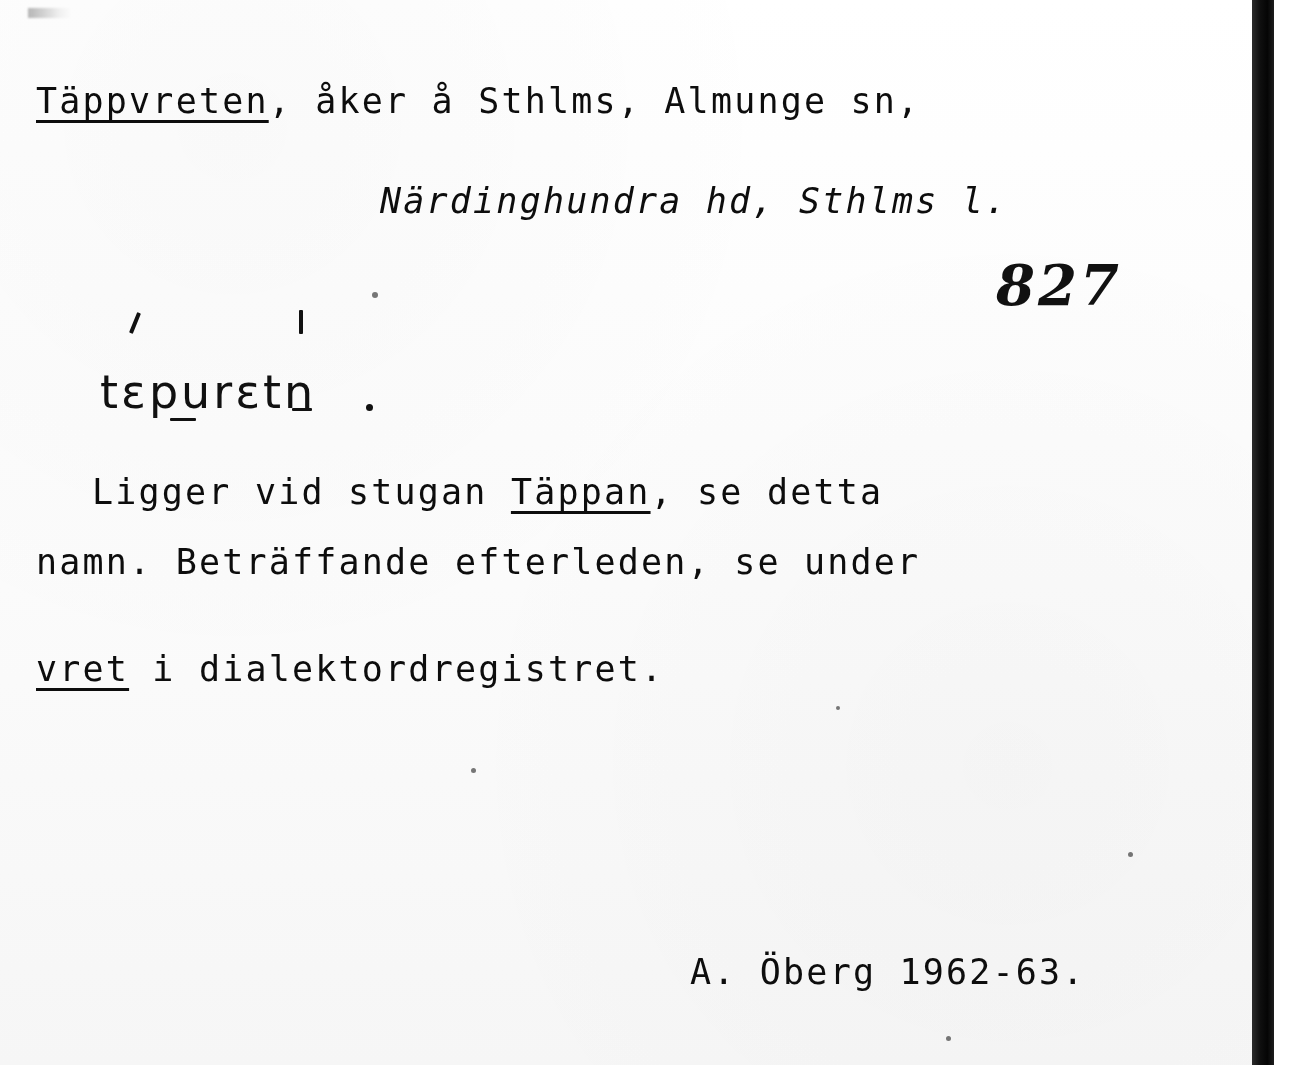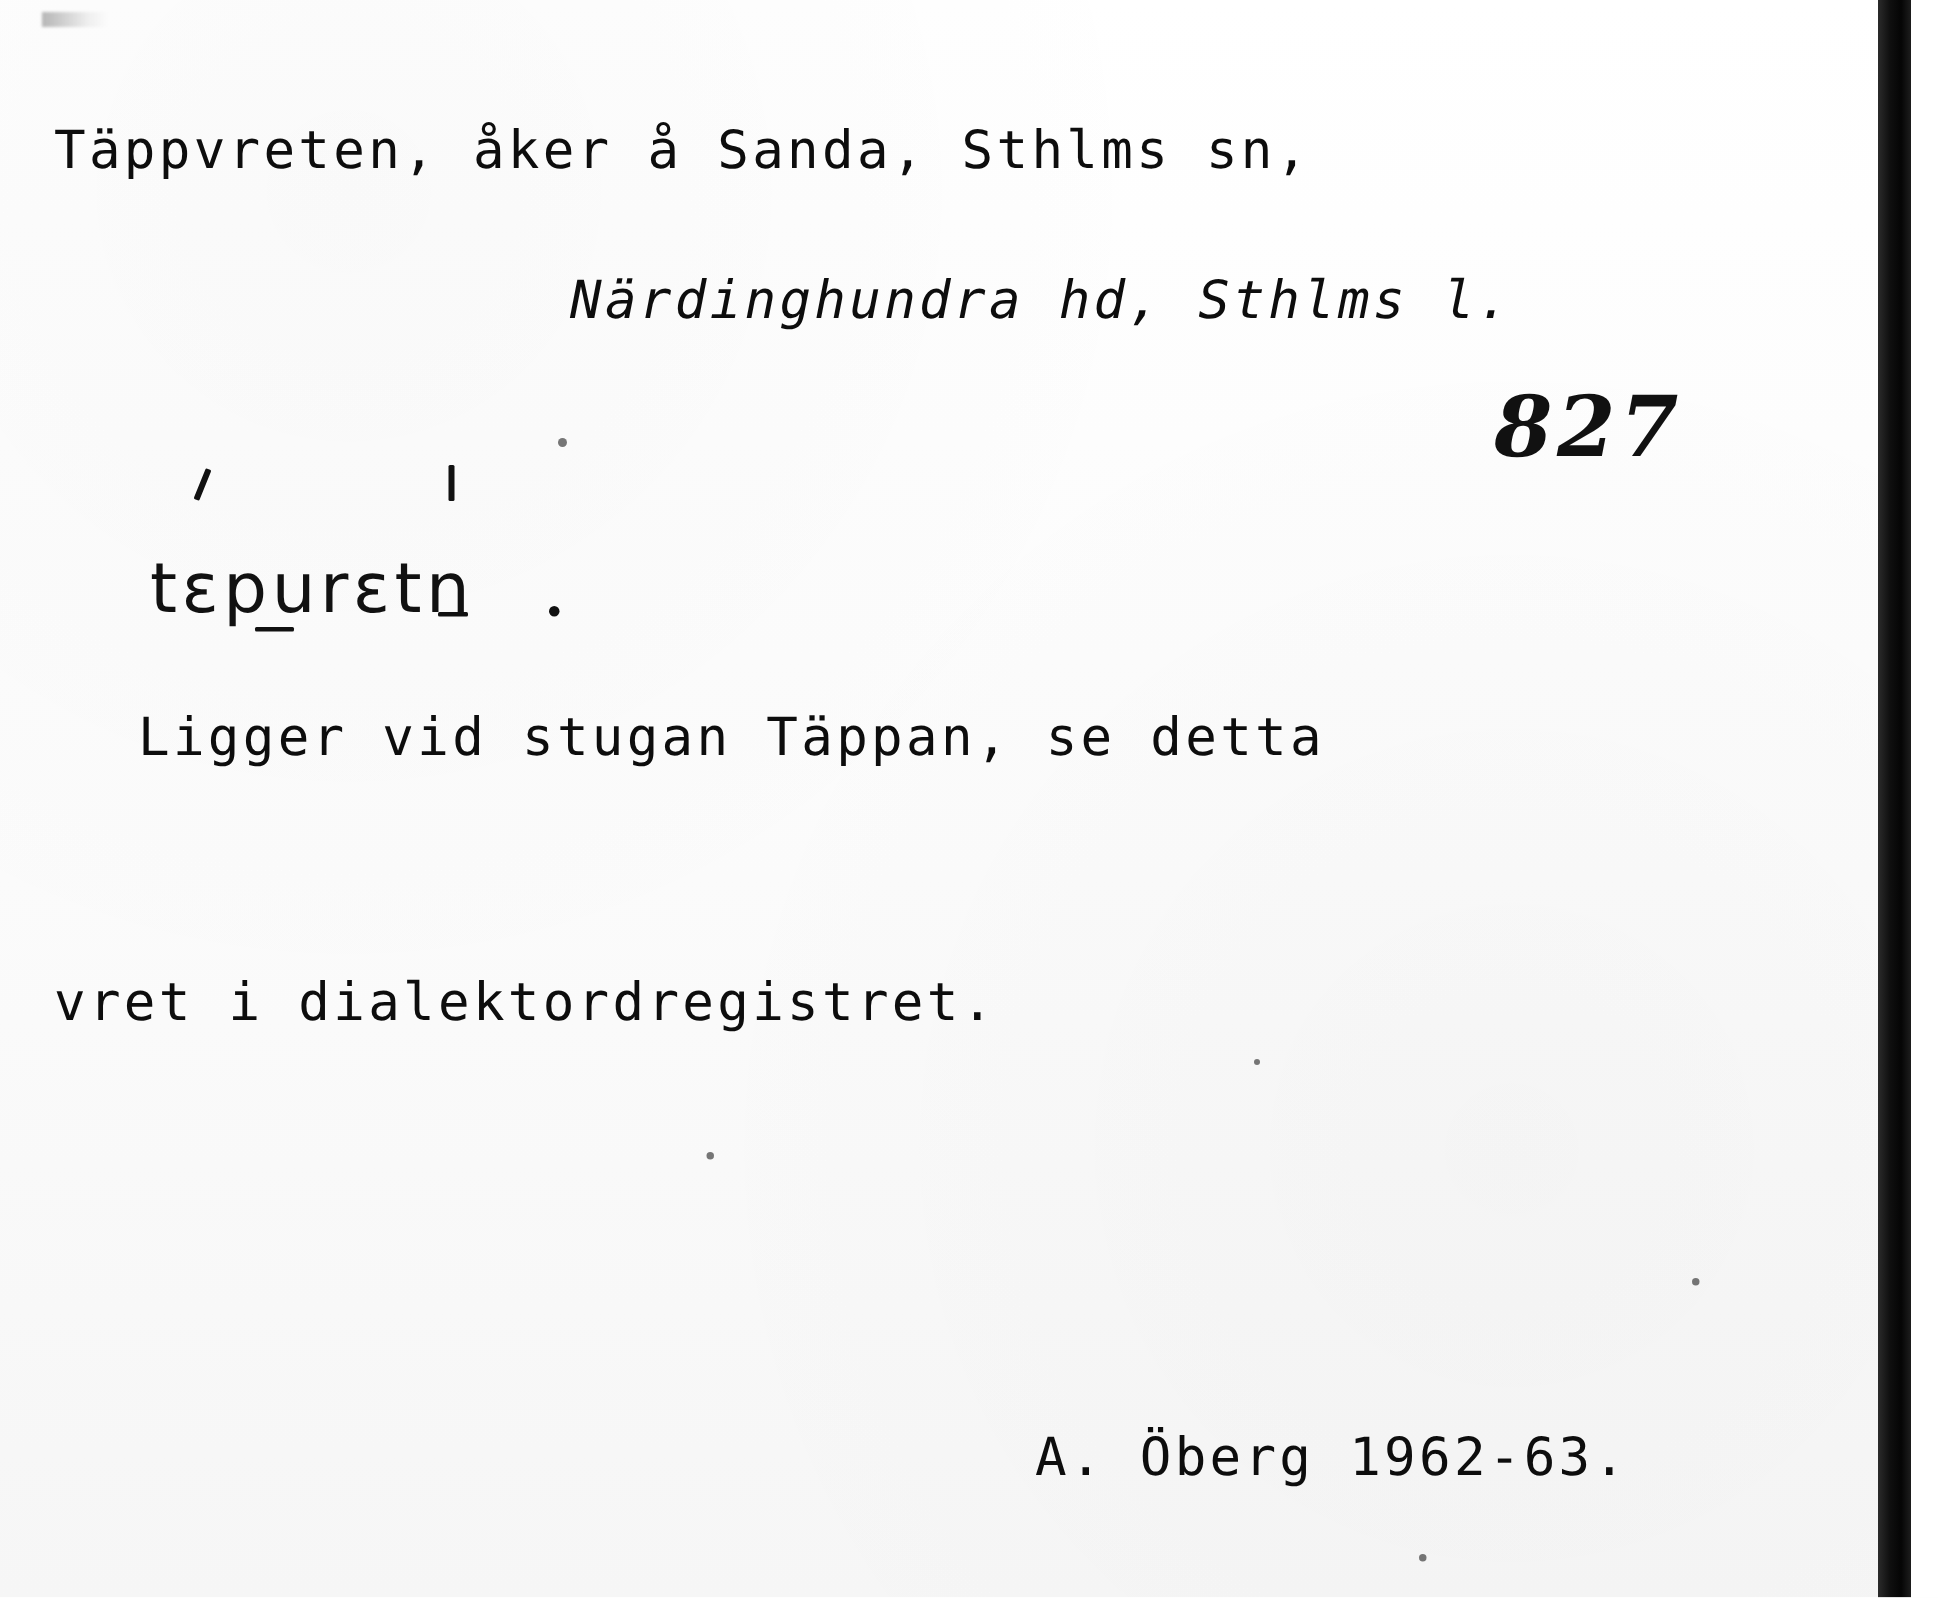--- a/index.html
+++ b/index.html
@@ -63,20 +63,21 @@
   .typed {
     position: absolute;
     font-family: "DejaVu Sans Mono", monospace;
     font-size: 35px;
     letter-spacing: 2.2px;
     white-space: pre;
     color: #0d0d0d;
     line-height: 1;
   }
   .underline {
+    text-decoration: underline;
     text-underline-offset: 7px;
     text-decoration-thickness: 3px;
   }
   .hand-num {
     position: absolute;
     font-family: "DejaVu Serif", serif;
     font-style: italic;
     font-weight: 700;
     font-size: 56px;
     letter-spacing: 3px;
@@ -113,35 +114,36 @@
   <div id="paper-texture"></div>
 
   <div id="corner-smudge"></div>
 
   <div class="speck" style="left:372px; top:292px; width:6px; height:6px;"></div>
   <div class="speck" style="left:471px; top:768px; width:5px; height:5px;"></div>
   <div class="speck" style="left:1128px; top:852px; width:5px; height:5px;"></div>
   <div class="speck" style="left:946px; top:1036px; width:5px; height:5px;"></div>
   <div class="speck" style="left:836px; top:706px; width:4px; height:4px;"></div>
 
-  <div class="typed" id="head-line-1"><span class="underline">Täppvreten</span><span>, åker å Sanda, Sthlms sn,</span></div>
+  <div class="typed" id="head-line-1"><span class="underline">Täppvreten</span><span>, åker å Sthlms, Almunge sn,</span></div>
 
   <div class="typed" id="head-line-2">Närdinghundra hd, Sthlms l.</div>
 
   <div class="hand-num" id="record-number">827</div>
 
   <div class="phonetic" id="phonetic-form">tɛpurɛtn</div>
   <div class="diacritic" style="left:133px; top:312px; width:4px; height:22px; transform:rotate(22deg);"></div>
   <div class="diacritic" style="left:299px; top:310px; width:4px; height:24px;"></div>
   <div class="diacritic" style="left:292px; top:408px; width:20px; height:3px;"></div>
   <div class="diacritic" style="left:170px; top:418px; width:26px; height:3px;"></div>
   <div class="diacritic" style="left:366px; top:404px; width:7px; height:7px; border-radius:50%;"></div>
 
   <div class="typed" id="body-line-1"><span>Ligger vid stugan </span><span class="underline">Täppan</span><span>, se detta</span></div>
 
+  <div class="typed" id="body-line-2">namn. Beträffande efterleden, se under</div>
 
   <div class="typed" id="body-line-3"><span class="underline">vret</span><span> i dialektordregistret.</span></div>
 
   <div class="typed" id="signature">A. Öberg 1962-63.</div>
 
   <div id="scan-edge"></div>
   <div id="scan-edge-outer"></div>
 
 </div>
 

